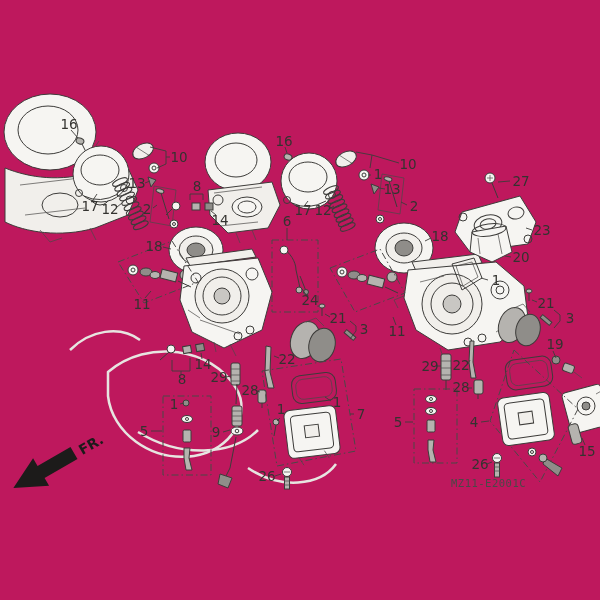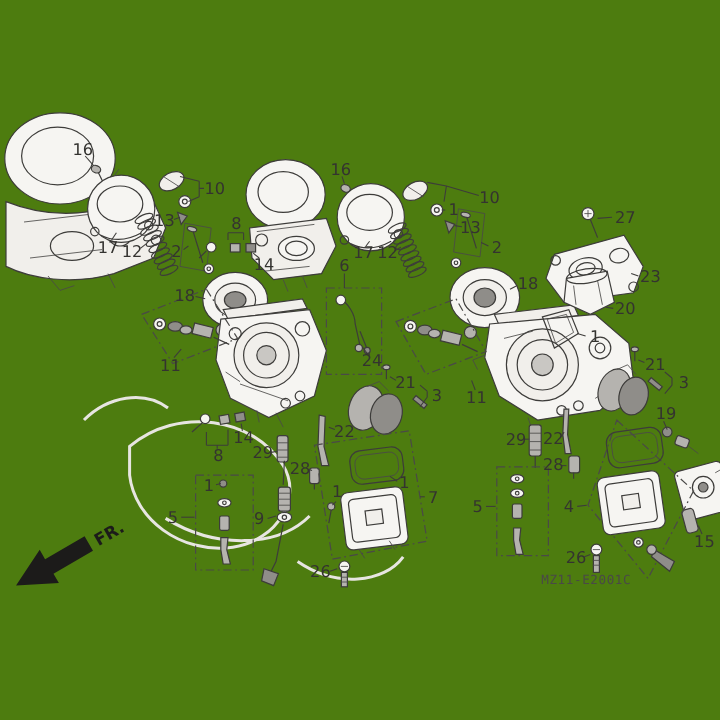--- a/index.html
+++ b/index.html
@@ -1,16 +1,16 @@
 <!DOCTYPE html>
 <html><head>
 <meta charset="utf-8">
 <style>
   html,body{margin:0;padding:0;background:#e8e6e2;}
-  .stage{position:relative;width:600px;height:600px;margin:0 auto;background:#4d7c0f;overflow:hidden;
+  .stage{position:relative;width:600px;height:600px;margin:0 auto;background:#be185d;overflow:hidden;
          font-family:"DejaVu Sans",sans-serif;}
   svg{position:absolute;left:0;top:0;}
   .ink{stroke:#3d3c3a;fill:none;stroke-width:1;}
   .ink-thin{stroke:#4a4947;fill:none;stroke-width:.7;}
   .fill-paper{fill:#f6f5f2;stroke:#3d3c3a;stroke-width:1;}
   .fill-light{fill:#f1efeb;stroke:#3d3c3a;stroke-width:1;}
   .fill-mid{fill:#b5b3af;stroke:#3d3c3a;stroke-width:1;}
   .fill-dark{fill:#8f8d89;stroke:#3d3c3a;stroke-width:1;}
   .dashbox{stroke:#4a4947;fill:none;stroke-width:1;stroke-dasharray:7 3 1.5 3;}
   .leader{stroke:#3d3c3a;fill:none;stroke-width:.9;}

